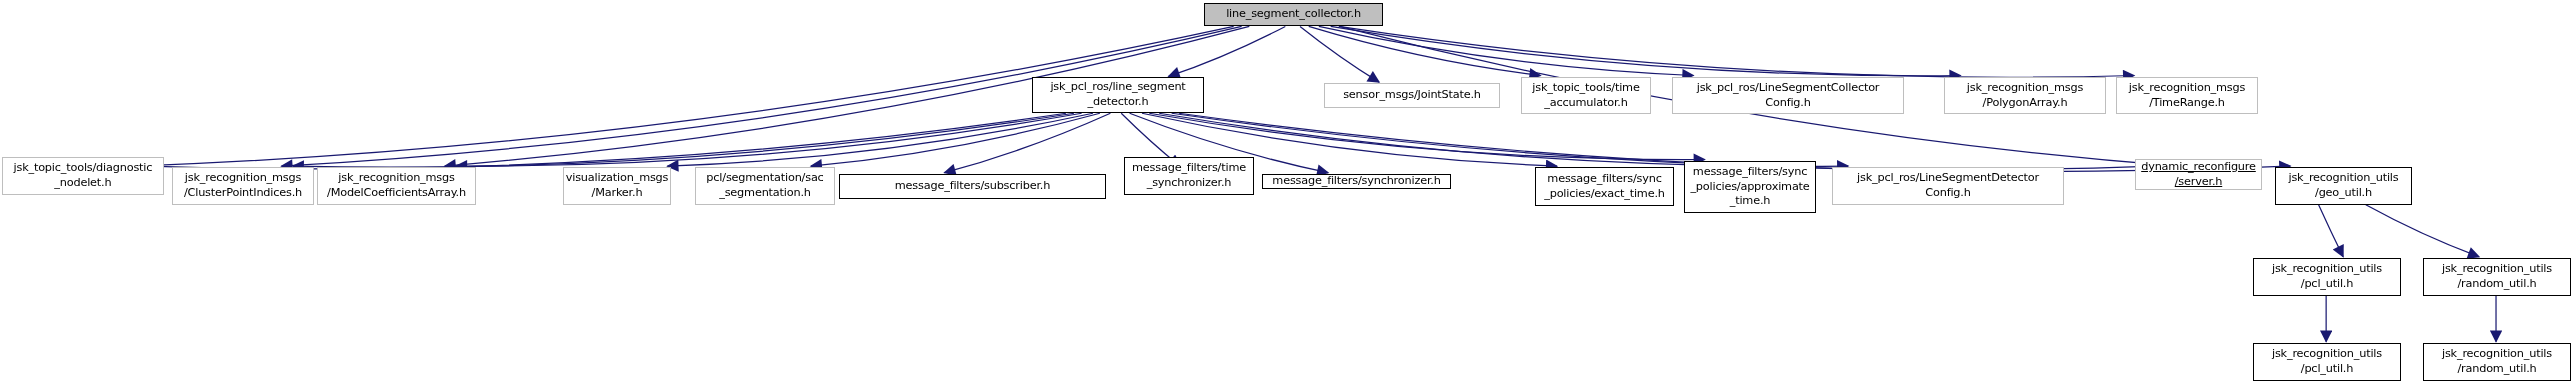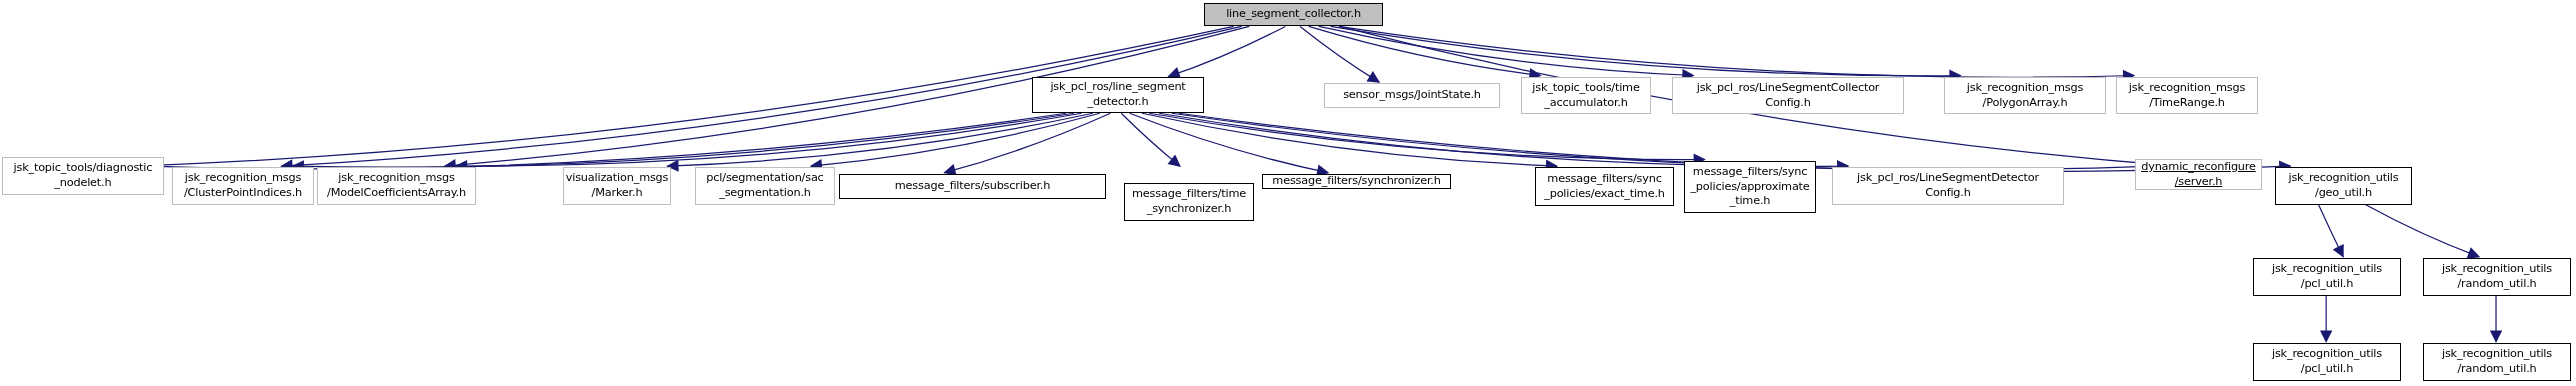--- a/index.html
+++ b/index.html
@@ -93,21 +93,21 @@
 _nodelet.h</div>
     <div class="node plain" style="left: 172px; top: 167px; width: 142px; height: 38px;">jsk_recognition_msgs
 /ClusterPointIndices.h</div>
     <div class="node plain" style="left: 317px; top: 167px; width: 159px; height: 38px;">jsk_recognition_msgs
 /ModelCoefficientsArray.h</div>
     <div class="node plain" style="left: 563px; top: 167px; width: 108px; height: 38px;">visualization_msgs
 /Marker.h</div>
     <div class="node plain" style="left: 695px; top: 167px; width: 140px; height: 38px;">pcl/segmentation/sac
 _segmentation.h</div>
     <div class="node linked" style="left: 839px; top: 174px; width: 267px; height: 24.6px;">message_filters/subscriber.h</div>
-    <div class="node linked" style="left: 1124px; top: 183px; width: 130px; height: 38px;">message_filters/time
+    <div class="node linked" style="left: 1124px; top: 157px; width: 130px; height: 38px;">message_filters/time
 _synchronizer.h</div>
     <div class="node linked" style="left: 1262px; top: 174px; width: 189px; height: 15px;">message_filters/synchronizer.h</div>
     <div class="node linked" style="left: 1535px; top: 167px; width: 139px; height: 39px;">message_filters/sync
 _policies/exact_time.h</div>
     <div class="node linked" style="left: 1684px; top: 161px; width: 132px; height: 52px;">message_filters/sync
 _policies/approximate
 _time.h</div>
     <div class="node plain" style="left: 1832px; top: 167px; width: 232px; height: 38px;">jsk_pcl_ros/LineSegmentDetector
 Config.h</div>
     <div class="node plain" style="left: 2135px; top: 159px; width: 127px; height: 31px; text-decoration: underline;">dynamic_reconfigure

